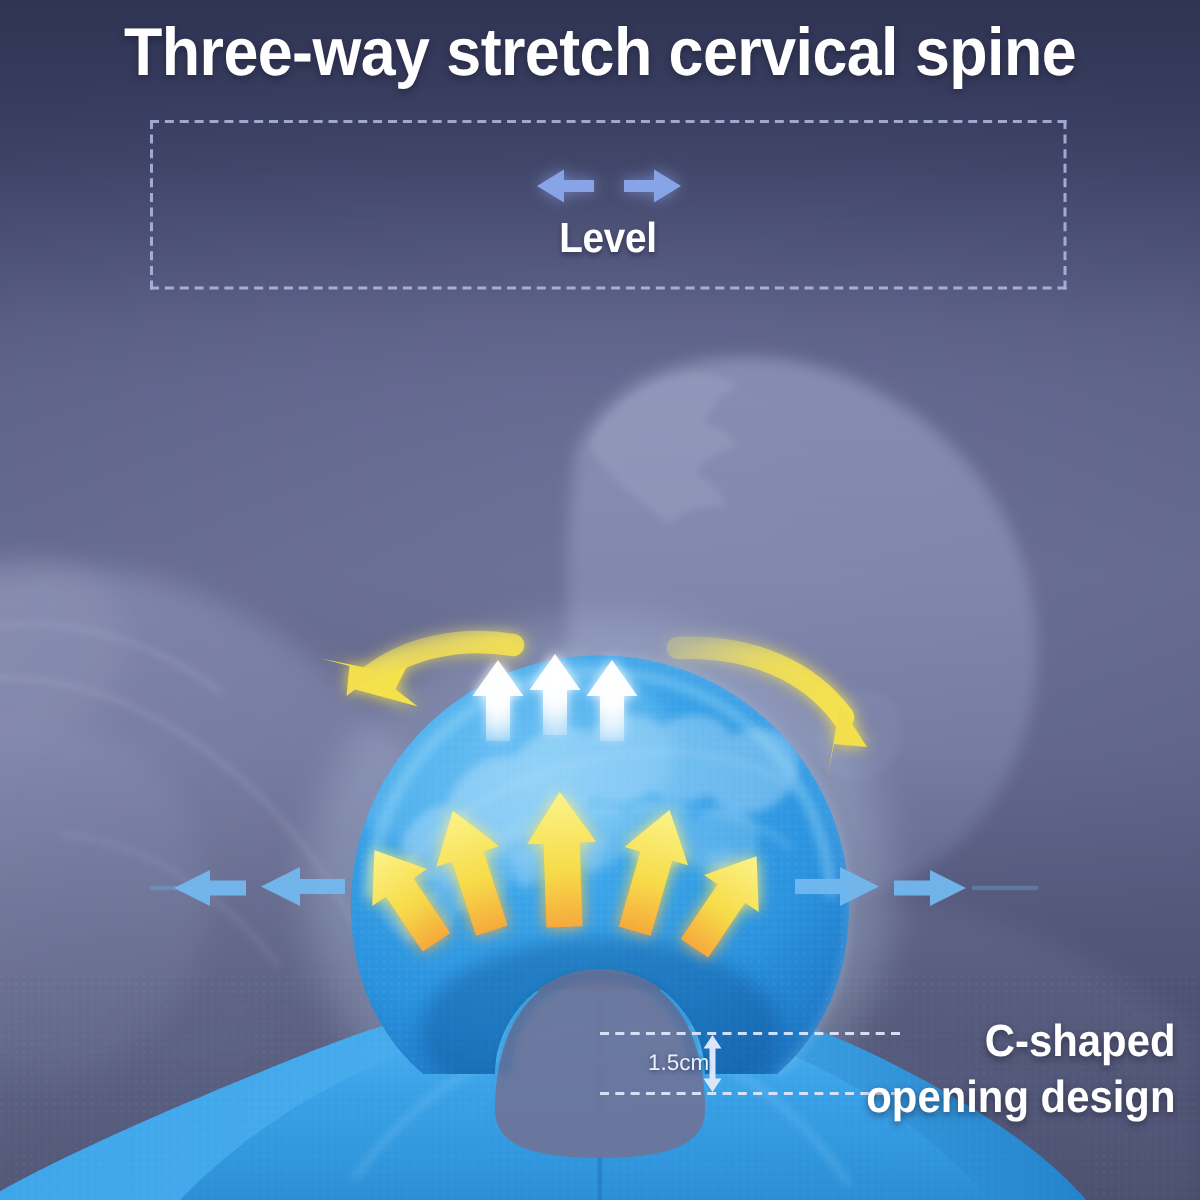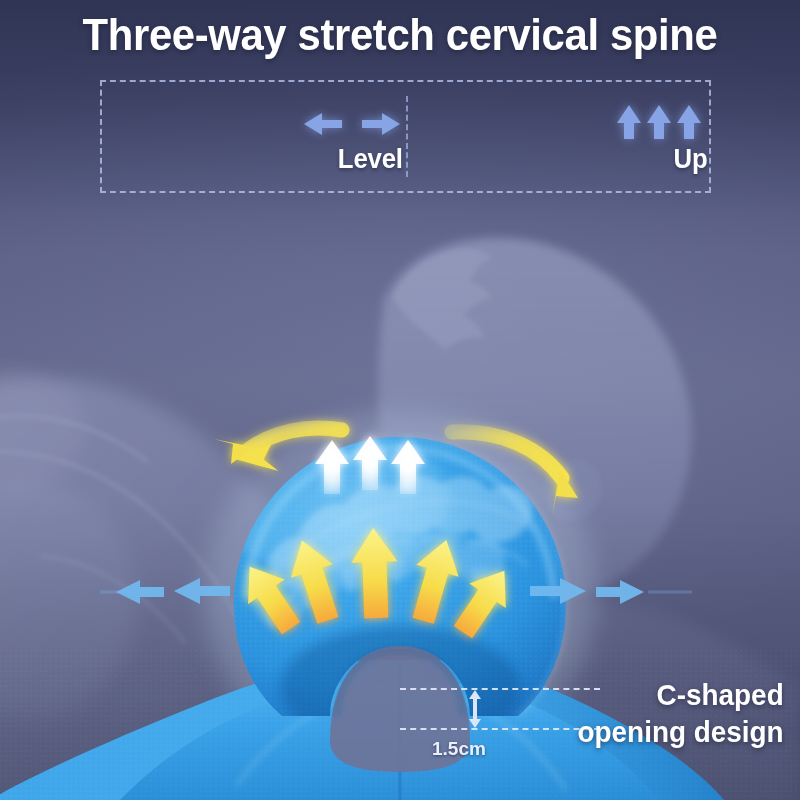--- a/index.html
+++ b/index.html
@@ -30,21 +30,21 @@
     transform:scaleX(.93);transform-origin:50% 50%;
     text-shadow:0 2px 5px rgba(25,28,50,.55);
     white-space:nowrap;
   }
   .feat-box{
     position:absolute;left:100px;top:80px;width:611px;height:113px;
     border:2px dashed rgba(183,196,238,.80);
     display:flex;align-items:stretch;
   }
   .feat{flex:1;position:relative;display:flex;flex-direction:column;
-        align-items:flex-end;justify-content:center;gap:2px;}
+        align-items:center;justify-content:center;gap:2px;}
   .feat + .feat:before{
     content:"";position:absolute;left:0;top:14px;bottom:14px;
     border-left:2px dashed rgba(168,182,230,.70);
   }
   .feat-ico{height:42px;display:flex;align-items:flex-end;justify-content:center;}
   .feat-ico svg{display:block;filter:drop-shadow(0 0 5px rgba(150,180,255,.55));}
   .feat-lbl{
     color:#ffffff;font-size:28px;font-weight:700;line-height:32px;
     transform:scaleX(.92);letter-spacing:-.2px;
     text-shadow:0 2px 4px rgba(25,28,50,.5);
@@ -54,22 +54,22 @@
   .art{position:absolute;inset:0;}
   .art svg{position:absolute;inset:0;}
 
   
   .measure{position:absolute;left:400px;top:688px;width:170px;height:46px;}
   .m-line{position:absolute;left:0;right:-30px;height:0;
           border-top:2px dashed rgba(226,233,252,.92);}
   .m-line.top{top:0;}
   .m-line.bot{top:40px;}
   .m-val{position:absolute;left:32px;top:8px;color:#e9effc;
-         font-size:19px;font-weight:700;line-height:26px;
-         text-shadow:0 1px 3px rgba(20,24,46,.6);margin-top:40px;}
+         font-size:15px;font-weight:400;line-height:26px;
+         text-shadow:0 1px 3px rgba(20,24,46,.6);}
   .m-arrow{position:absolute;left:68px;top:2px;}
 
   
   .caption{
     position:absolute;right:16px;top:676px;text-align:right;
     color:#ffffff;font-size:30px;font-weight:700;line-height:37px;
     transform:scaleX(.93);transform-origin:100% 50%;
     text-shadow:0 2px 5px rgba(25,28,50,.55);
   }
 </style>
@@ -369,32 +369,20 @@
           <g fill="#86a4e6">
             <path d="M6 17 l18 -11 v7 h20 v8 h-20 v7 Z"></path>
             <path d="M102 17 l-18 -11 v7 h-20 v8 h20 v7 Z"></path>
           </g>
         </svg>
       </div>
       <div class="feat-lbl">Level</div>
     </div>
 
 
-    <div class="feat">
-      <div class="feat-ico">
-        <svg width="100" height="40" viewBox="0 0 100 40">
-          <g fill="#86a4e6">
-            <path d="M20 4 l12 18 h-7 v16 h-10 v-16 h-7 Z"></path>
-            <path d="M50 4 l12 18 h-7 v16 h-10 v-16 h-7 Z"></path>
-            <path d="M80 4 l12 18 h-7 v16 h-10 v-16 h-7 Z"></path>
-          </g>
-        </svg>
-      </div>
-      <div class="feat-lbl">Up</div>
-    </div>
 
   </div>
 
   <div class="measure">
     <div class="m-line top"></div>
     <div class="m-line bot"></div>
     <div class="m-arrow">
       <svg width="14" height="38" viewBox="0 0 14 38">
         <g fill="#dce6fa">
           <path d="M7 0 l6 9 h-4 v20 h4 l-6 9 -6 -9 h4 v-20 h-4 Z"></path>

